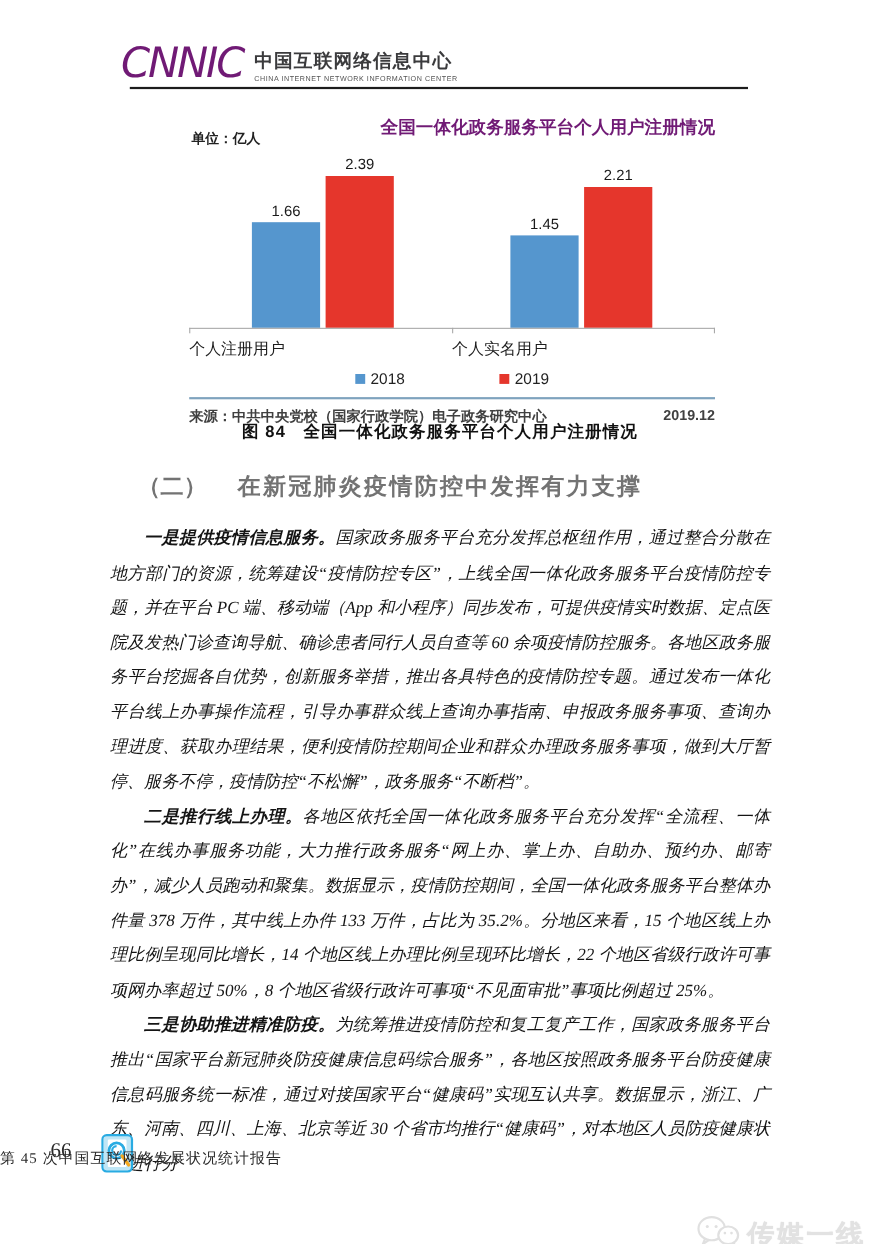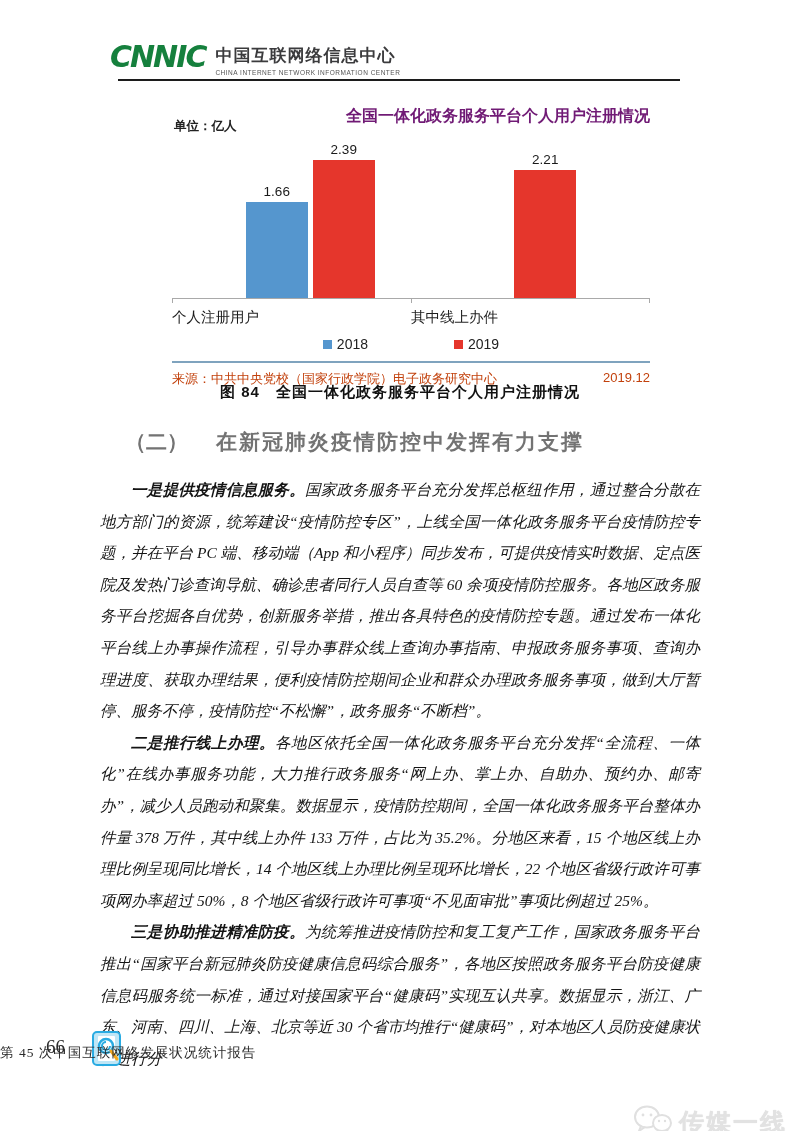--- a/index.html
+++ b/index.html
@@ -4,22 +4,22 @@
 <style>
   html,body{margin:0;padding:0;background:#888;}
   .page{
     position:relative; width:800px; height:1131px; margin:0 auto;
     background:#ffffff; overflow:hidden;
     font-family:"Liberation Sans","DejaVu Sans",sans-serif;
   }
   
   .header{position:absolute; top:42px; left:110px; display:flex; align-items:flex-start;}
   .cnnic-word{
-    font-family:"DejaVu Sans",sans-serif; font-weight:bold; font-style:italic;
-    font-size:30px; letter-spacing:-2px; color:#15803d; line-height:30px;
+    font-family:"DejaVu Sans",sans-serif; font-weight:normal; font-style:italic;
+    font-size:38px; letter-spacing:-2px; color:#701a75; line-height:30px;
   }
   .org-block{margin-left:10px; padding-top:2px;}
   .org-cn{font-size:17px; font-weight:bold; color:#3b3b3d; letter-spacing:1px; font-family:"Liberation Serif","DejaVu Serif",serif;}
   .org-en{font-size:6.5px; color:#555; letter-spacing:.5px; margin-top:2px; font-family:"Liberation Sans",sans-serif;}
   .header-rule{position:absolute; top:79px; left:118px; width:562px; height:2px; background:#1c1c1c;}
   
   .chart-wrap{position:absolute; top:100px; left:172px; width:478px;}
   .chart-head{position:relative; height:40px;}
   .chart-title{position:absolute; top:6px; left:16px; right:0; text-align:right;
     font-size:16px; font-weight:bold; color:#701a75;}
@@ -32,21 +32,21 @@
   .baseline{position:relative; height:1px; background:#a9a9a9;}
   .baseline .tick{position:absolute; top:0; width:1px; height:5px; background:#a9a9a9;}
   .tick.t1{left:0;} .tick.t2{left:50%;} .tick.t3{right:0;}
   .cat-row{display:flex; margin-top:9px;}
   .cat-label{width:50%; text-align:left; font-size:14.5px; color:#1d1d1d; font-weight:500;}
   .legend-row{display:flex; justify-content:center; gap:86px; margin-top:9px;}
   .legend-item{display:flex; align-items:center; gap:5px; font-size:14px; color:#222;}
   .legend-swatch{width:9px; height:9px; display:inline-block;}
   .chart-divider{height:2px; background:#7fa3be; margin-top:9px;}
   .source-row{display:flex; justify-content:space-between; margin-top:7px;
-    font-size:13px; color:#c2410c;}
+    font-size:13px; color:#404040;font-weight:bold;}
   .fig-caption{position:absolute; top:383px; left:0; right:0; text-align:center;
     font-size:15px; font-weight:bold; color:#111; letter-spacing:1px;}
   
   .section-heading{position:absolute; top:428px; left:125px; right:100px;
     font-family:Liberation Serif, serif; font-weight:bold;
     font-size:21px; color:#737373; letter-spacing:2px;}
   .section-heading .sec-no{margin-right:28px; letter-spacing:0;}
   .body-text{position:absolute; top:474px; left:100px; width:600px;
     font-family:"Liberation Serif","DejaVu Serif",serif;
     font-size:15.5px; line-height:31.6px; color:#141414; text-align:justify;}
@@ -89,33 +89,37 @@
             <div class="bar-value">1.66</div>
             <div class="bar" style="height: 96px; background: rgb(85, 150, 206);"></div>
           </div>
           <div class="bar-wrap">
             <div class="bar-value">2.39</div>
             <div class="bar" style="height: 138px; background: rgb(229, 54, 44);"></div>
           </div>
         </div>
         <div class="bar-group">
           <div class="bar-wrap">
+            <div class="bar-value">1.45</div>
+            <div class="bar" style="height: 84px; background: rgb(85, 150, 206);"></div>
+          </div>
+          <div class="bar-wrap">
             <div class="bar-value">2.21</div>
             <div class="bar" style="height: 128px; background: rgb(229, 54, 44);"></div>
           </div>
         </div>
       </div>
     <div class="baseline">
       <div class="tick t1"></div>
       <div class="tick t2"></div>
       <div class="tick t3"></div>
     </div>
     <div class="cat-row">
         <div class="cat-label">个人注册用户</div>
-        <div class="cat-label">其中线上办件</div>
+        <div class="cat-label">个人实名用户</div>
       </div>
     <div class="legend-row">
         <div class="legend-item">
           <span class="legend-swatch" style="background: rgb(85, 150, 206);"></span>
           <span>2018</span>
         </div>
         <div class="legend-item">
           <span class="legend-swatch" style="background: rgb(229, 54, 44);"></span>
           <span>2019</span>
         </div>

